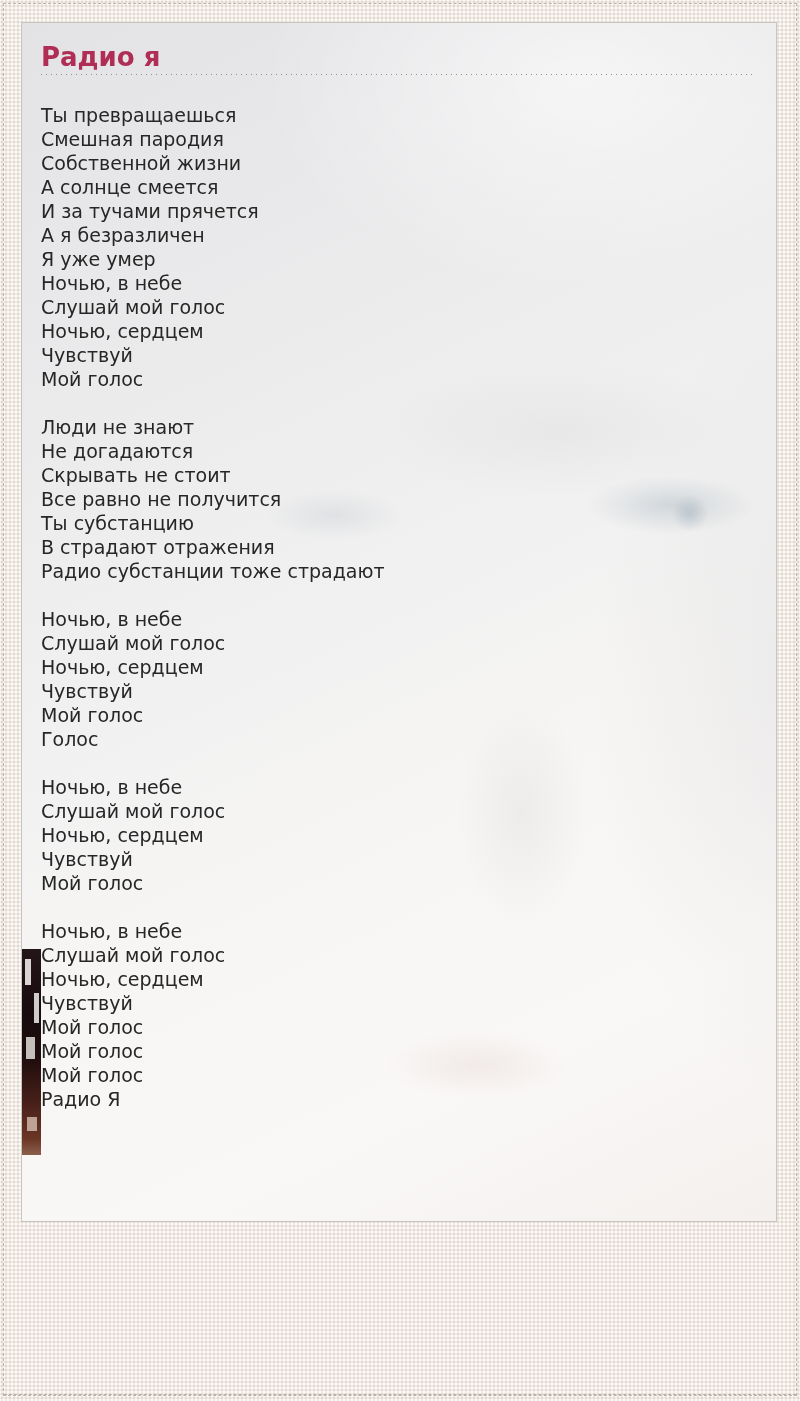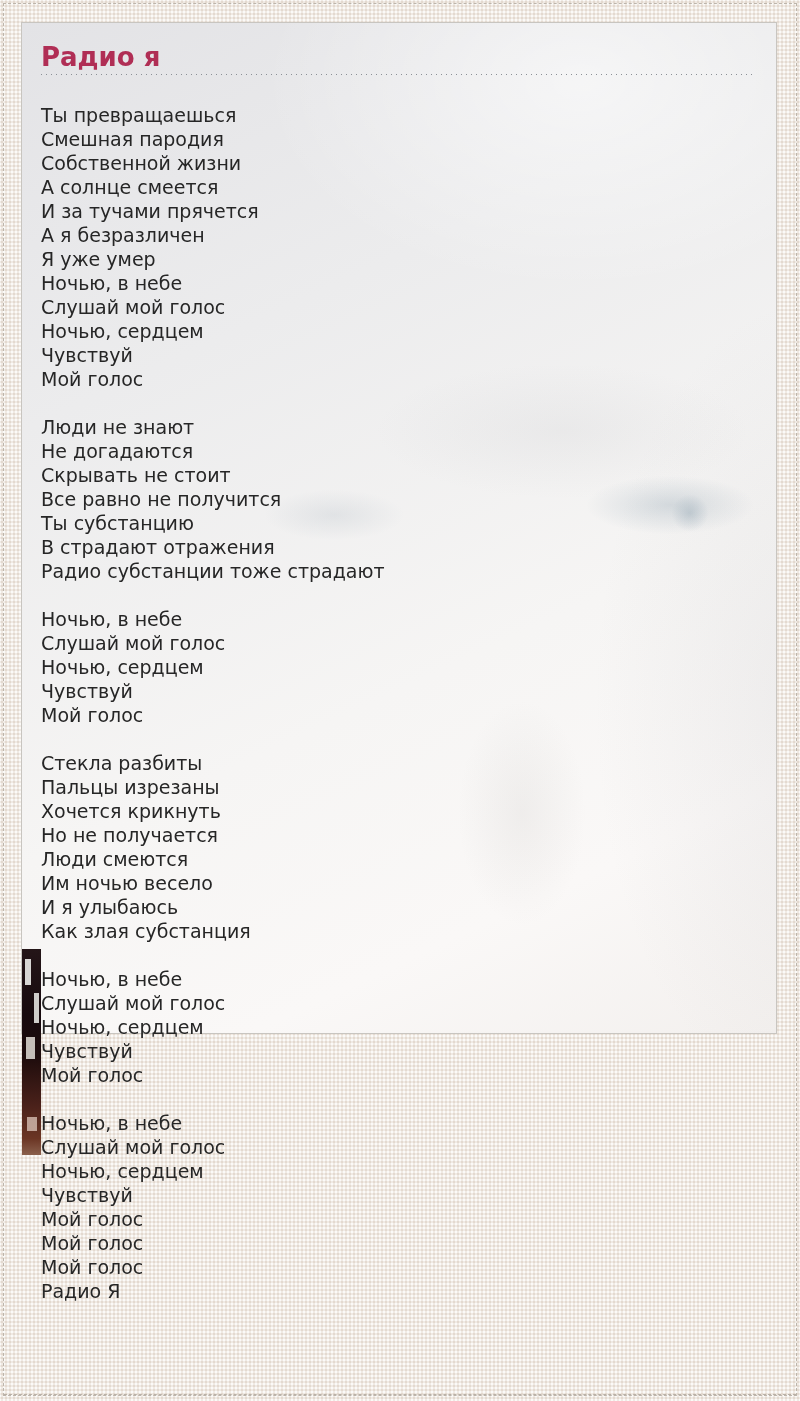--- a/index.html
+++ b/index.html
@@ -22,21 +22,21 @@
     left: 3px; right: 3px; top: 3px; bottom: 5px;
     border: 1px dashed #bdb5ab;
     pointer-events: none;
   }
 
   .card {
     position: absolute;
     left: 21px;
     top: 22px;
     width: 756px;
-    height: 1012px;
+    height: 1200px;
     border: 1px solid #c8c5c0;
     background: linear-gradient(155deg, #e3e3e6 0%, #ececed 30%, #f6f5f4 62%, #faf8f7 82%, #f3f0ee 100%);
     box-sizing: border-box;
   }
 
   
   .face-layer {
     position: absolute;
     left: 0; top: 0; right: 0; bottom: 0;
     pointer-events: none;
@@ -163,30 +163,21 @@
           <div class="lyric-line">Ты субстанцию</div>
           <div class="lyric-line">В страдают отражения</div>
           <div class="lyric-line">Радио субстанции тоже страдают</div>
         </div>
         <div class="stanza">
           <div class="lyric-line">Ночью, в небе</div>
           <div class="lyric-line">Слушай мой голос</div>
           <div class="lyric-line">Ночью, сердцем</div>
           <div class="lyric-line">Чувствуй</div>
           <div class="lyric-line">Мой голос</div>
-        </div>
-        <div class="stanza">
-          <div class="lyric-line">Стекла разбиты</div>
-          <div class="lyric-line">Пальцы изрезаны</div>
-          <div class="lyric-line">Хочется крикнуть</div>
-          <div class="lyric-line">Но не получается</div>
-          <div class="lyric-line">Люди смеются</div>
-          <div class="lyric-line">Им ночью весело</div>
-          <div class="lyric-line">И я улыбаюсь</div>
-          <div class="lyric-line">Как злая субстанция</div>
+          <div class="lyric-line">Голос</div>
         </div>
         <div class="stanza">
           <div class="lyric-line">Ночью, в небе</div>
           <div class="lyric-line">Слушай мой голос</div>
           <div class="lyric-line">Ночью, сердцем</div>
           <div class="lyric-line">Чувствуй</div>
           <div class="lyric-line">Мой голос</div>
         </div>
         <div class="stanza">
           <div class="lyric-line">Ночью, в небе</div>

